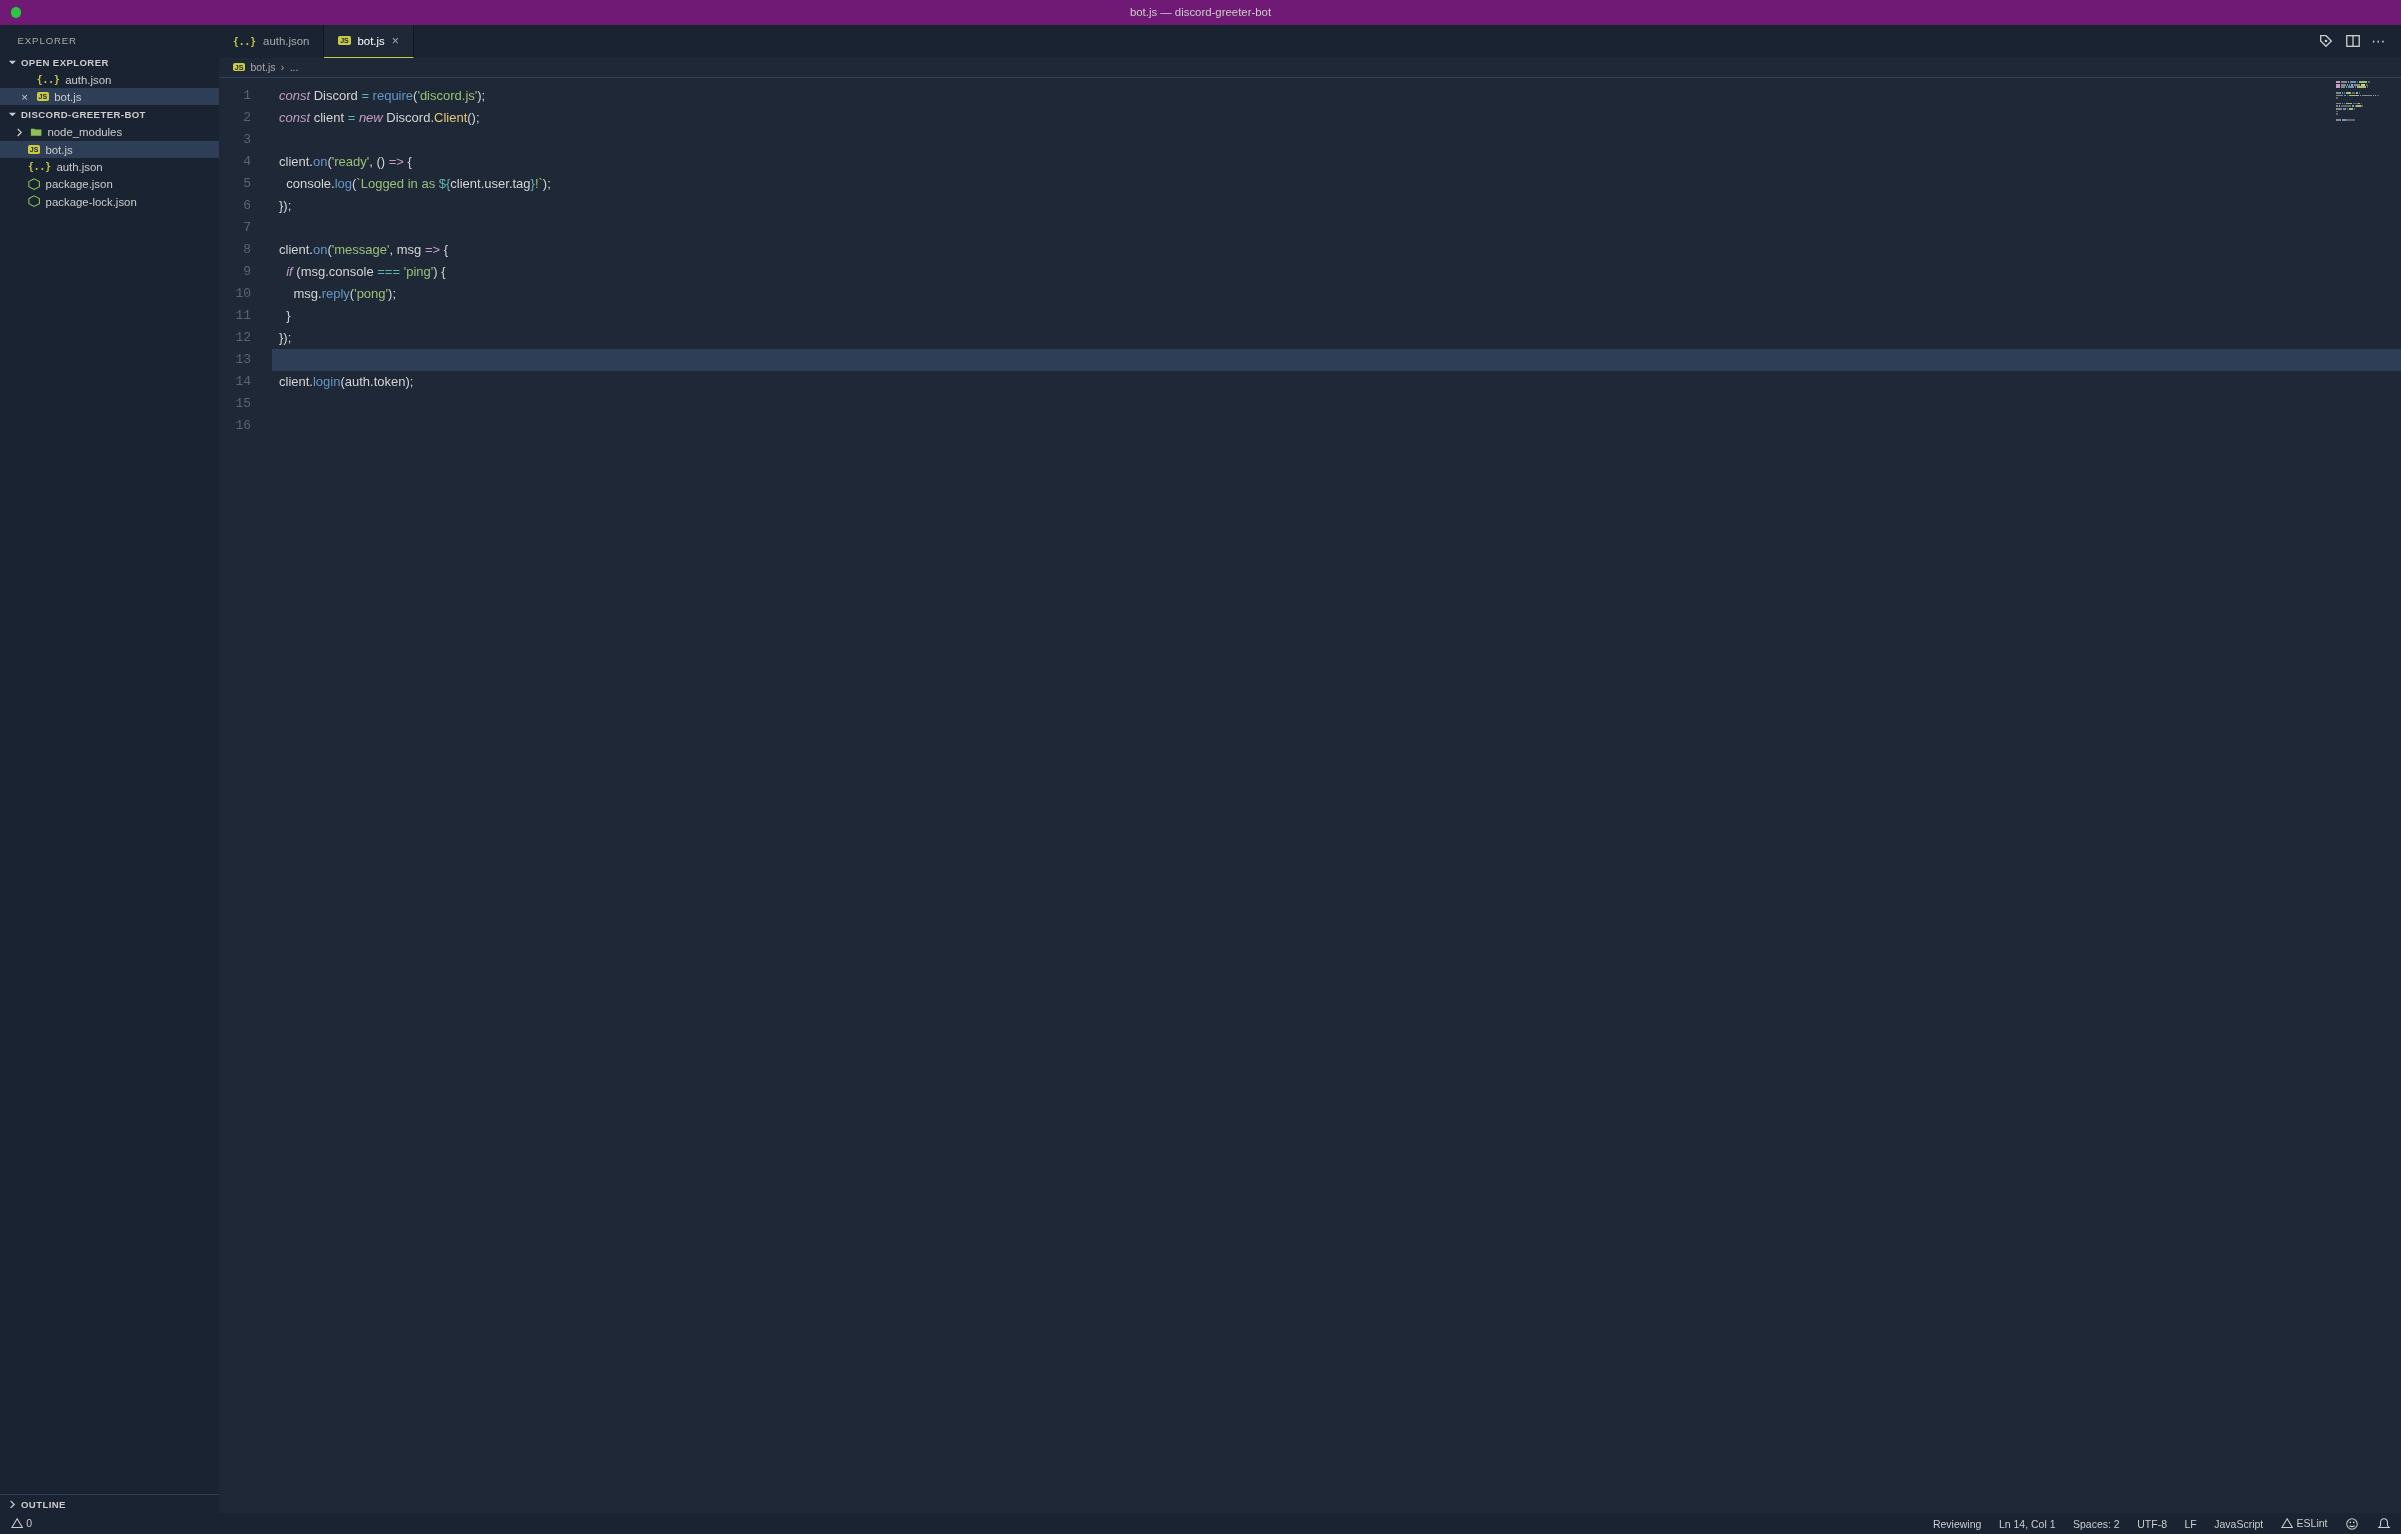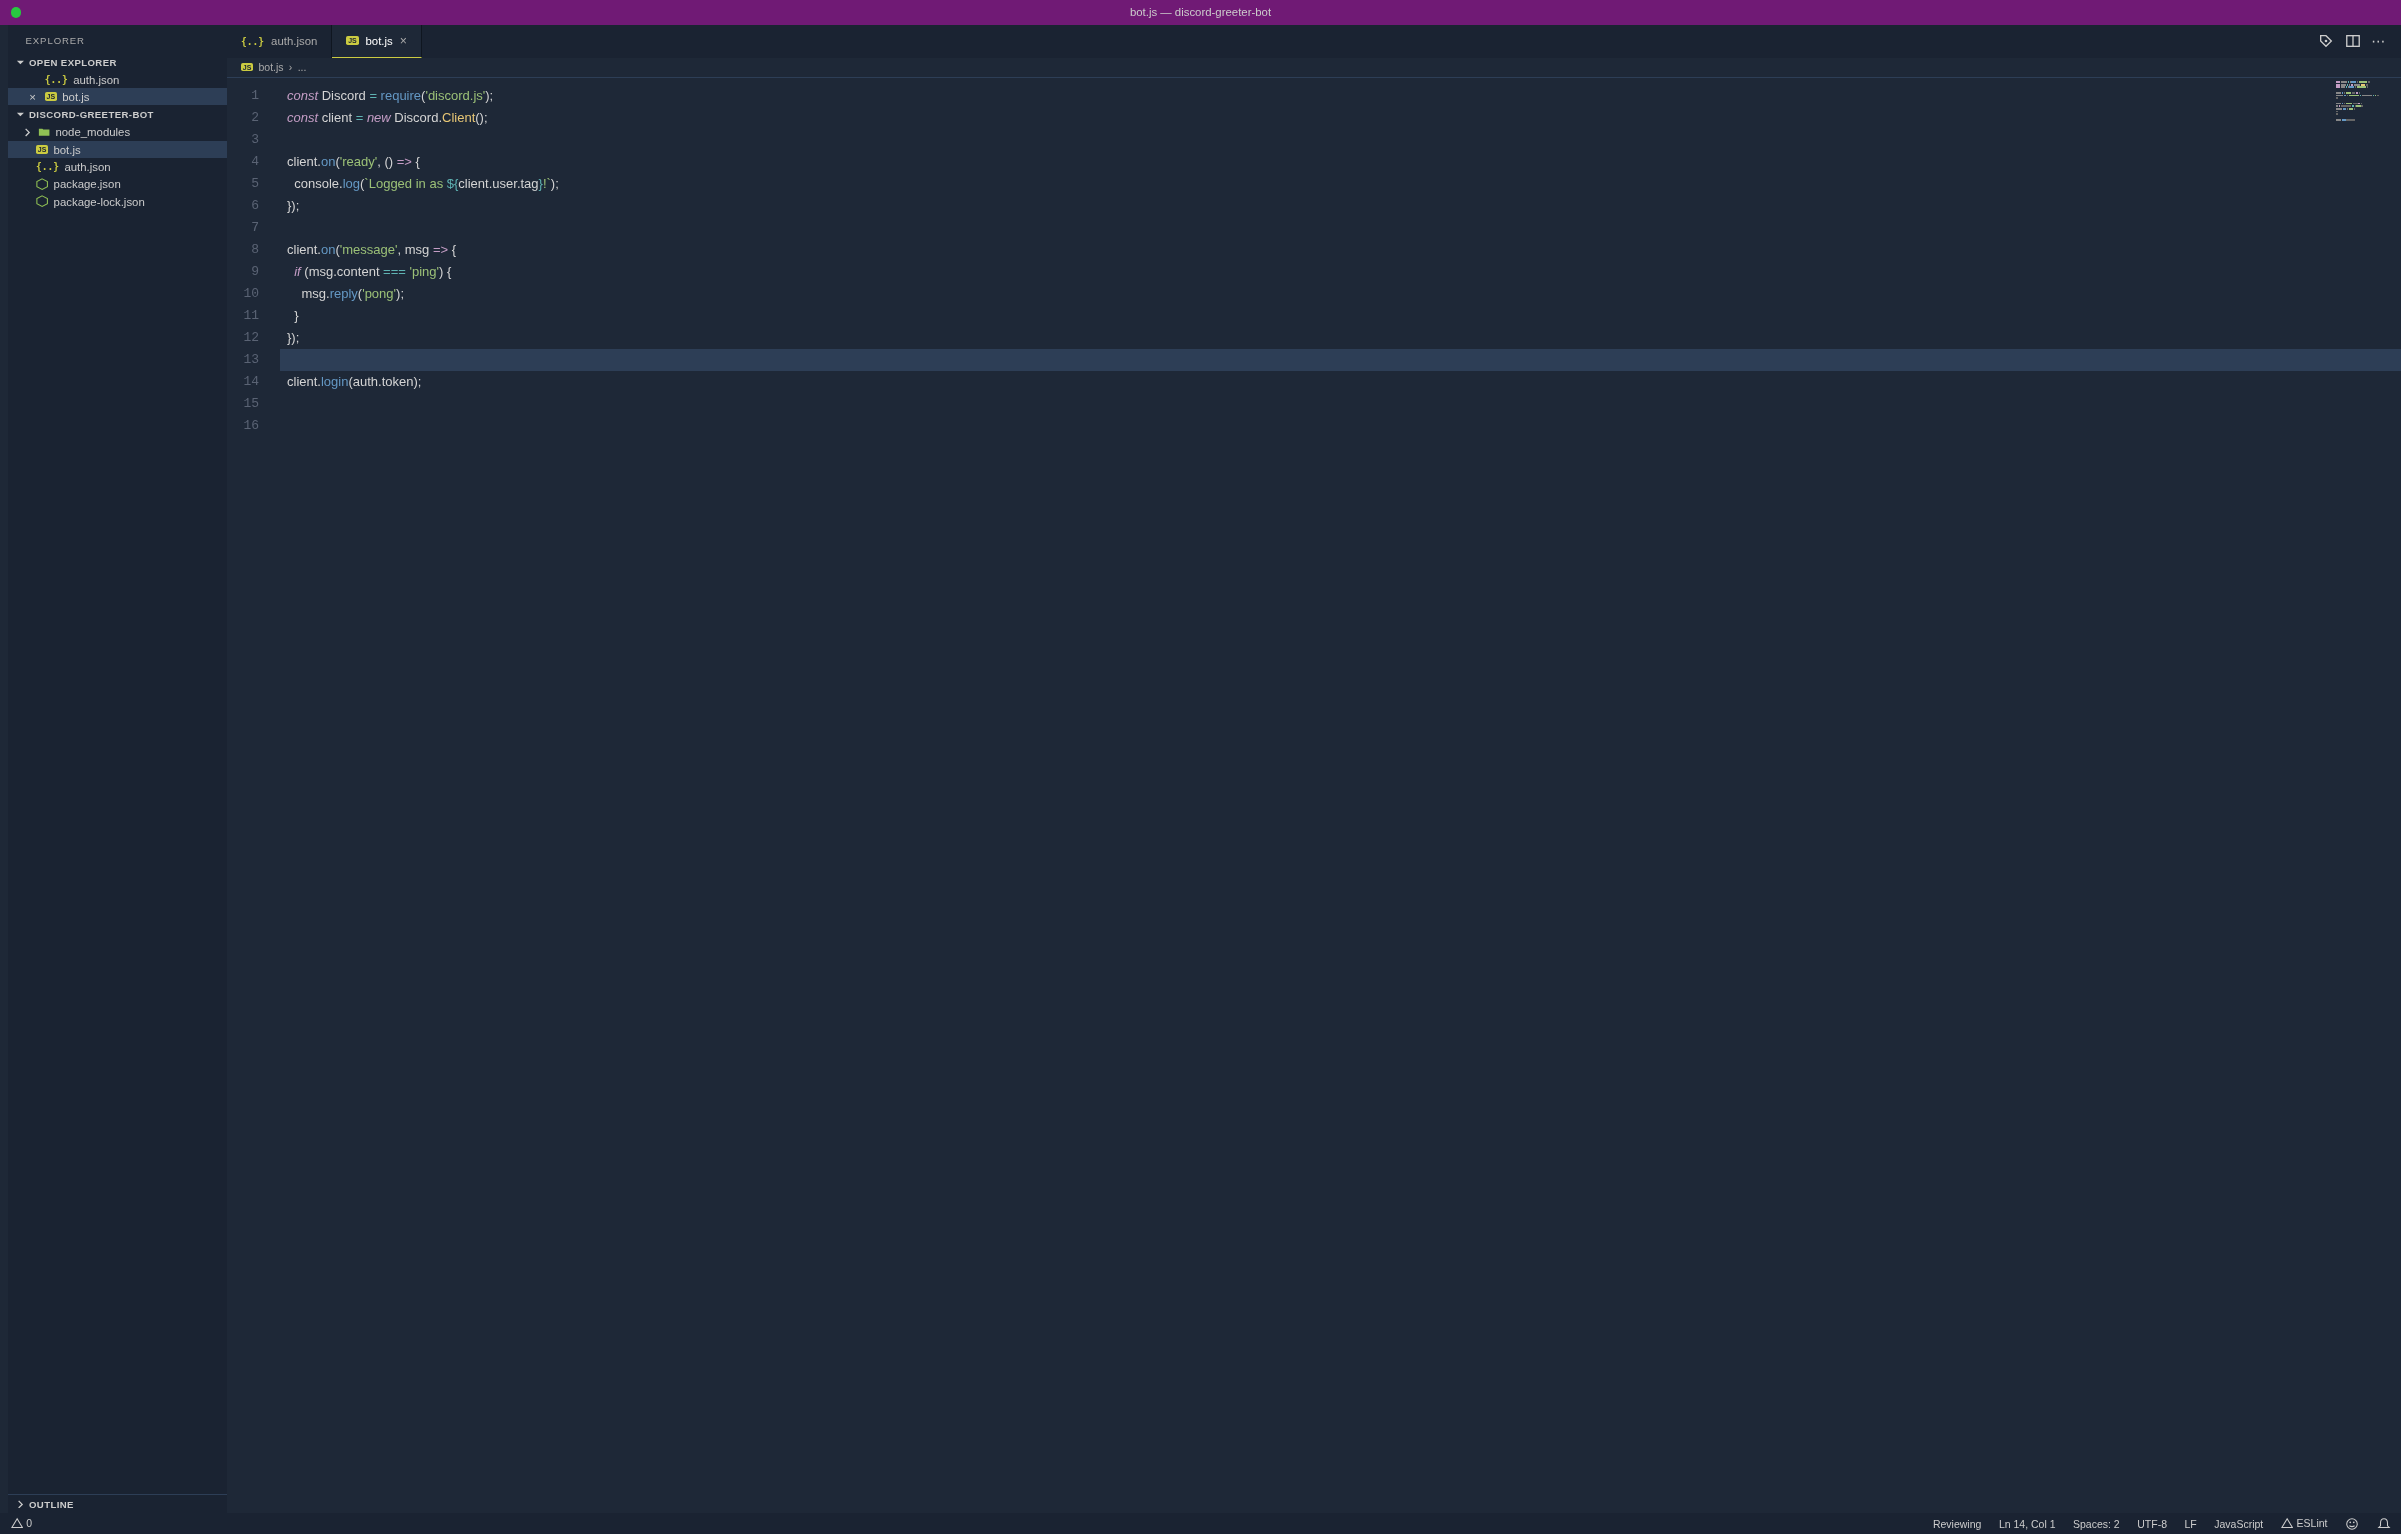--- a/index.html
+++ b/index.html
@@ -31,21 +31,20 @@
     .traffic-light {
       width: 10.5px;
       height: 10.5px;
       border-radius: 50%;
     }
     .tl-green { background: #28c840; }
     .main-container {
       flex: 1;
       display: flex;
       overflow: hidden;
-      padding-left: 8px;
     }
     .sidebar {
       width: 219px;
       background: #1a2332;
       display: flex;
       flex-direction: column;
       font-size: 11.4px;
     }
     .sidebar-header {
       padding: 10.5px 17.5px 7px;
@@ -384,21 +383,21 @@
         </div>
       <div class="code-area" id="code-area">
           <div class="code-line"><span class="tok-keyword">const</span><span class="tok-var"> Discord </span><span class="tok-op">=</span><span class="tok-var"> </span><span class="tok-func">require</span><span class="tok-punct">(</span><span class="tok-string">'discord.js'</span><span class="tok-punct">);</span></div>
           <div class="code-line"><span class="tok-keyword">const</span><span class="tok-var"> client </span><span class="tok-op">=</span><span class="tok-var"> </span><span class="tok-new">new</span><span class="tok-var"> Discord.</span><span class="tok-type">Client</span><span class="tok-punct">();</span></div>
           <div class="code-line">&nbsp;</div>
           <div class="code-line"><span class="tok-var">client.</span><span class="tok-func">on</span><span class="tok-punct">(</span><span class="tok-string">'ready'</span><span class="tok-punct">, () </span><span class="tok-arrow">=&gt;</span><span class="tok-punct"> {</span></div>
           <div class="code-line"><span class="tok-var">  console.</span><span class="tok-func">log</span><span class="tok-punct">(</span><span class="tok-temp">`Logged in as </span><span class="tok-op">${</span><span class="tok-tempexpr">client.user.tag</span><span class="tok-op">}</span><span class="tok-temp">!`</span><span class="tok-punct">);</span></div>
           <div class="code-line"><span class="tok-punct">});</span></div>
           <div class="code-line">&nbsp;</div>
           <div class="code-line"><span class="tok-var">client.</span><span class="tok-func">on</span><span class="tok-punct">(</span><span class="tok-string">'message'</span><span class="tok-punct">, msg </span><span class="tok-arrow">=&gt;</span><span class="tok-punct"> {</span></div>
-          <div class="code-line"><span class="tok-var">  </span><span class="tok-keyword">if</span><span class="tok-punct"> (msg.content </span><span class="tok-op">===</span><span class="tok-punct"> </span><span class="tok-string">'ping'</span><span class="tok-punct">) {</span></div>
+          <div class="code-line"><span class="tok-var">  </span><span class="tok-keyword">if</span><span class="tok-punct"> (msg.console </span><span class="tok-op">===</span><span class="tok-punct"> </span><span class="tok-string">'ping'</span><span class="tok-punct">) {</span></div>
           <div class="code-line"><span class="tok-var">    msg.</span><span class="tok-func">reply</span><span class="tok-punct">(</span><span class="tok-string">'pong'</span><span class="tok-punct">);</span></div>
           <div class="code-line"><span class="tok-punct">  }</span></div>
           <div class="code-line"><span class="tok-punct">});</span></div>
           <div class="code-line highlighted">&nbsp;</div>
           <div class="code-line"><span class="tok-var">client.</span><span class="tok-func">login</span><span class="tok-punct">(auth.token);</span></div>
           <div class="code-line">&nbsp;</div>
         </div>
       <div class="minimap" id="minimap">
           <div class="minimap-line">
             <div class="minimap-seg" style="width: 3.5px; background: rgb(196, 157, 197);"></div>

